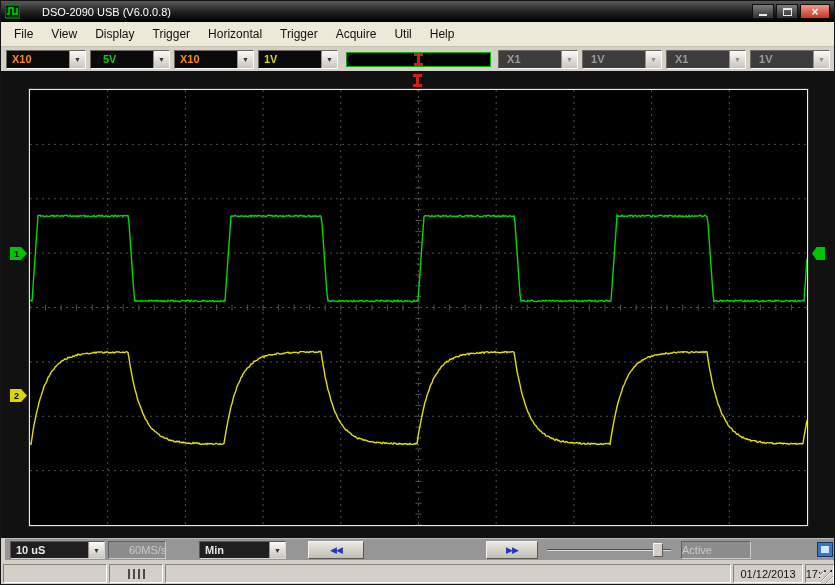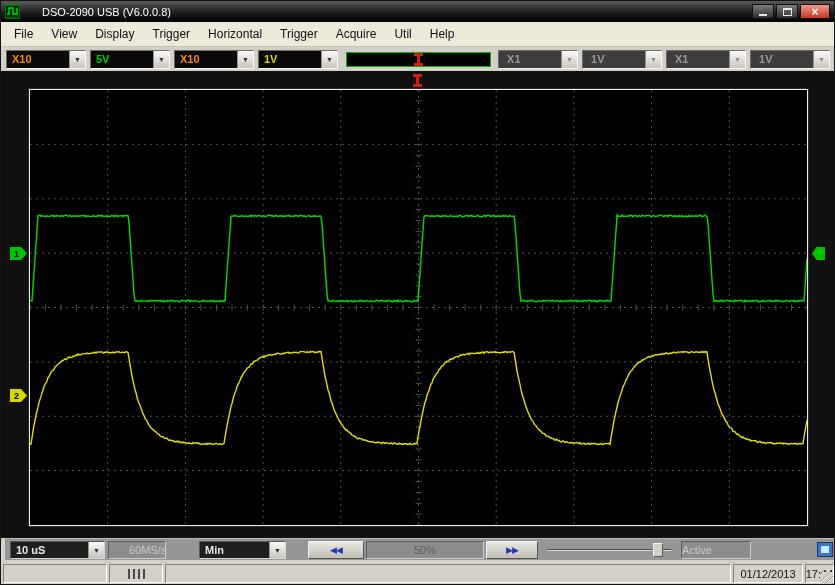--- a/index.html
+++ b/index.html
@@ -120,21 +120,21 @@
     <span class="menu-item">Util</span>
     <span class="menu-item">Help</span>
   </div>
 
   <div class="toolbar">
     <div class="tb-combo top-combo">
       <span class="combo-val" style="color: rgb(255, 138, 0);">X10</span>
       <span class="combo-btn">▼</span>
     </div>
     <div class="tb-combo top-combo">
-      <span class="combo-val" style="color: rgb(0, 208, 0);">5V</span>
+      <span class="combo-val" style="color: rgb(0, 208, 0); margin-left: 7px;">5V</span>
       <span class="combo-btn">▼</span>
     </div>
     <div class="tb-combo top-combo">
       <span class="combo-val" style="color: rgb(255, 138, 0);">X10</span>
       <span class="combo-btn">▼</span>
     </div>
     <div class="tb-combo top-combo">
       <span class="combo-val" style="color: rgb(216, 216, 0);">1V</span>
       <span class="combo-btn">▼</span>
     </div>
@@ -292,23 +292,20 @@
     <div class="bb-panel" style="left:103px;width:58px;padding-left:20px;color:#c9c9c9;">
       <span>60MS/s</span>
     </div>
     <div class="bb-combo" style="left:194px;width:87px;">
       <span class="combo-val">Min</span>
       <span class="combo-btn">▼</span>
     </div>
     <div class="bb-btn" style="left:303px;width:56px;">
       <span class="bb-arrow">◀◀</span>
     </div>
-    <div class="bb-panel" style="left:361px;width:118px;justify-content:center;color:#5c5c5c;">
-      <span>50%</span>
-    </div>
     <div class="bb-btn" style="left:481px;width:52px;">
       <span class="bb-arrow">▶▶</span>
     </div>
     <div class="bb-slider">
       <span class="bb-groove"></span>
       <span class="bb-thumb"></span>
     </div>
     <div class="bb-panel" style="left:676px;width:70px;justify-content:flex-start;color:#cacaca;">
       <span>Active</span>
     </div>

